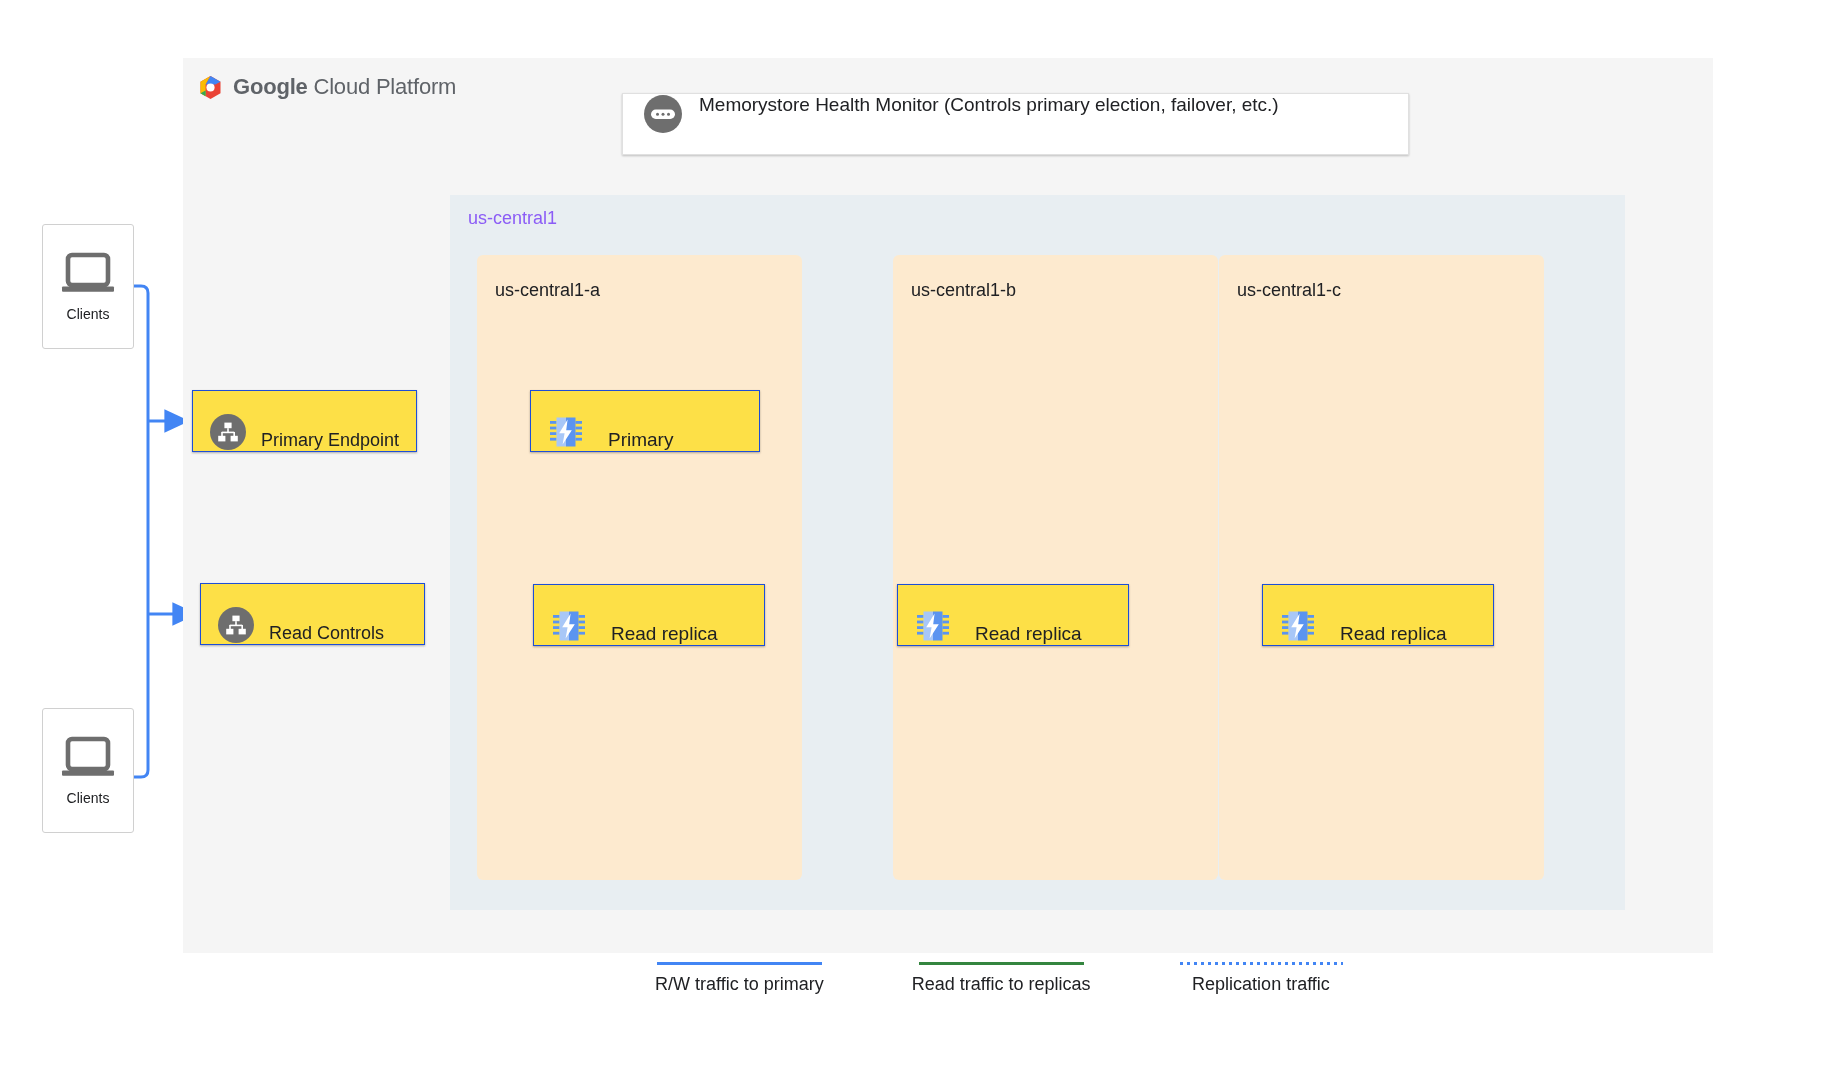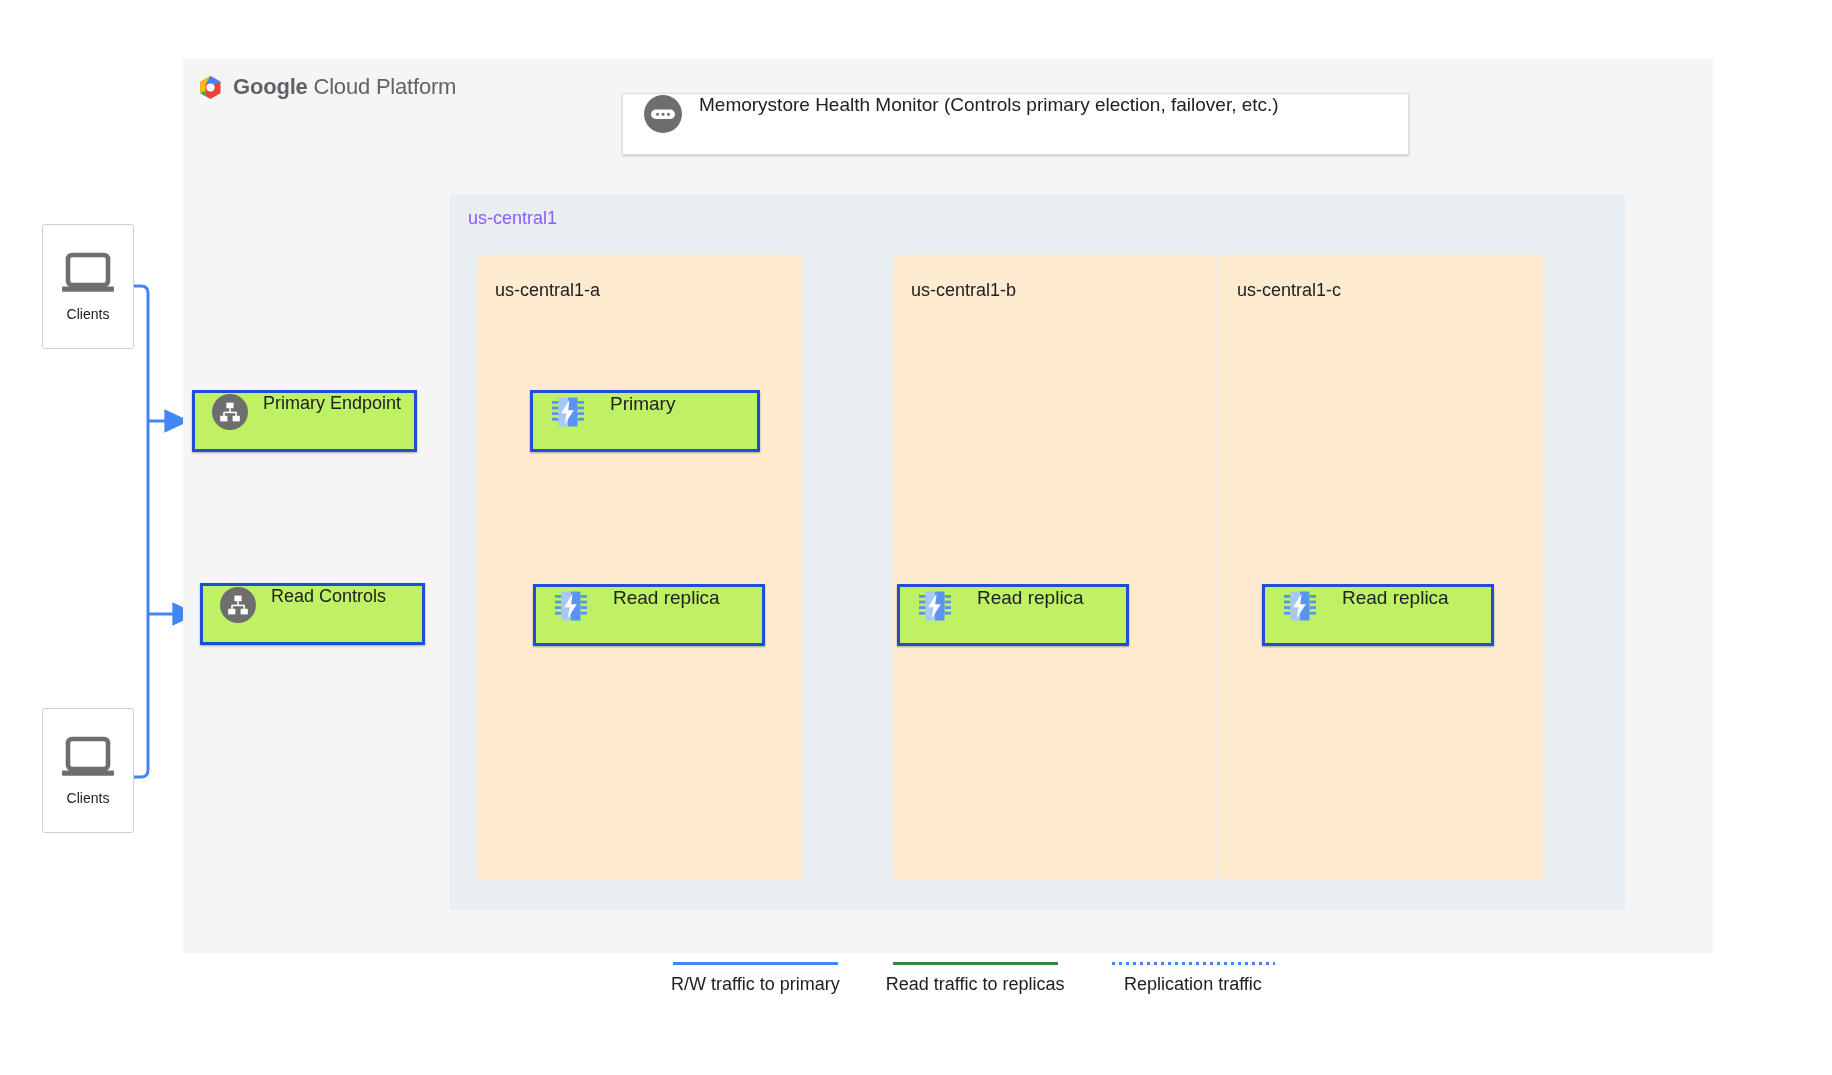--- a/index.html
+++ b/index.html
@@ -94,25 +94,25 @@
     position: absolute;
     left: 18px;
     top: 25px;
     font-size: 18px;
     color: #202124;
     white-space: nowrap;
   }
 
   
   .card {
-    background: #bef264;
-    border: 3px solid #1d4ed8;
+    background: #fde047;
+    border: 1px solid #1d4ed8;
     box-shadow: 0 1px 2px rgba(0,0,0,0.3);
     display: flex;
-    align-items: flex-start;
+    align-items: flex-end;
     box-sizing: border-box;
   }
 
   
   .endpoint {
     width: 225px;
     height: 62px;
     padding-left: 16px;
     gap: 14px;
   }
@@ -149,22 +149,21 @@
   #client-top    { left: 42px; top: 224px; }
   #client-bottom { left: 42px; top: 708px; }
   .client-label { font-size: 14px; color: #202124; }
 
   
   #legend {
     left: 655px;
     top: 962px;
     width: 640px;
     display: flex;
-    gap: 46px;
-    margin-left: 16px;
+    gap: 88px;
   }
   .legend-item {
     display: flex;
     flex-direction: column;
     align-items: center;
     gap: 9px;
   }
   .legend-swatch { width: 165px; height: 3px; }
   .legend-swatch.solid-blue  { background: #4285f4; }
   .legend-swatch.solid-green { background: #34853f; }

